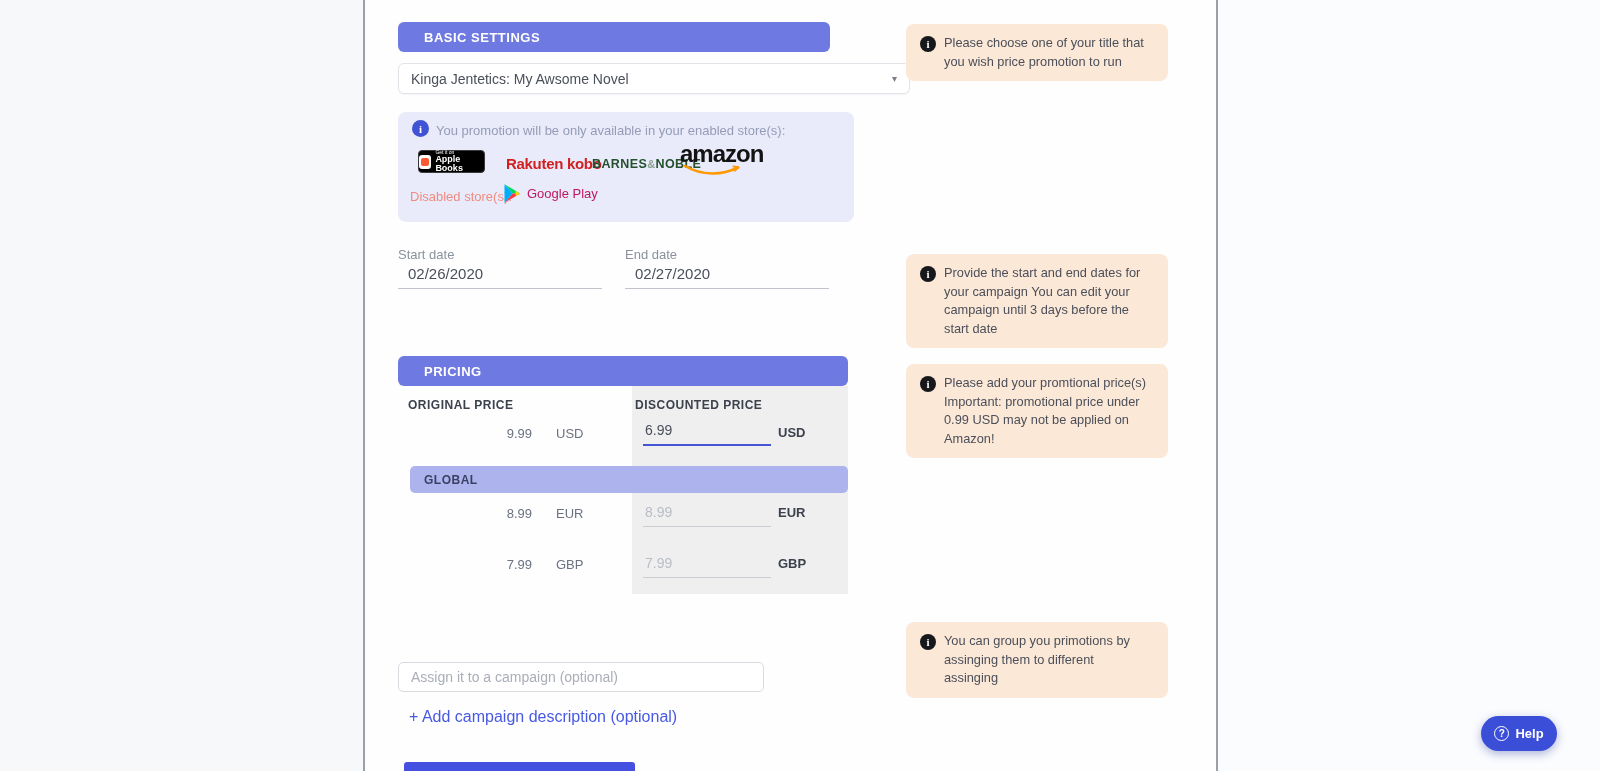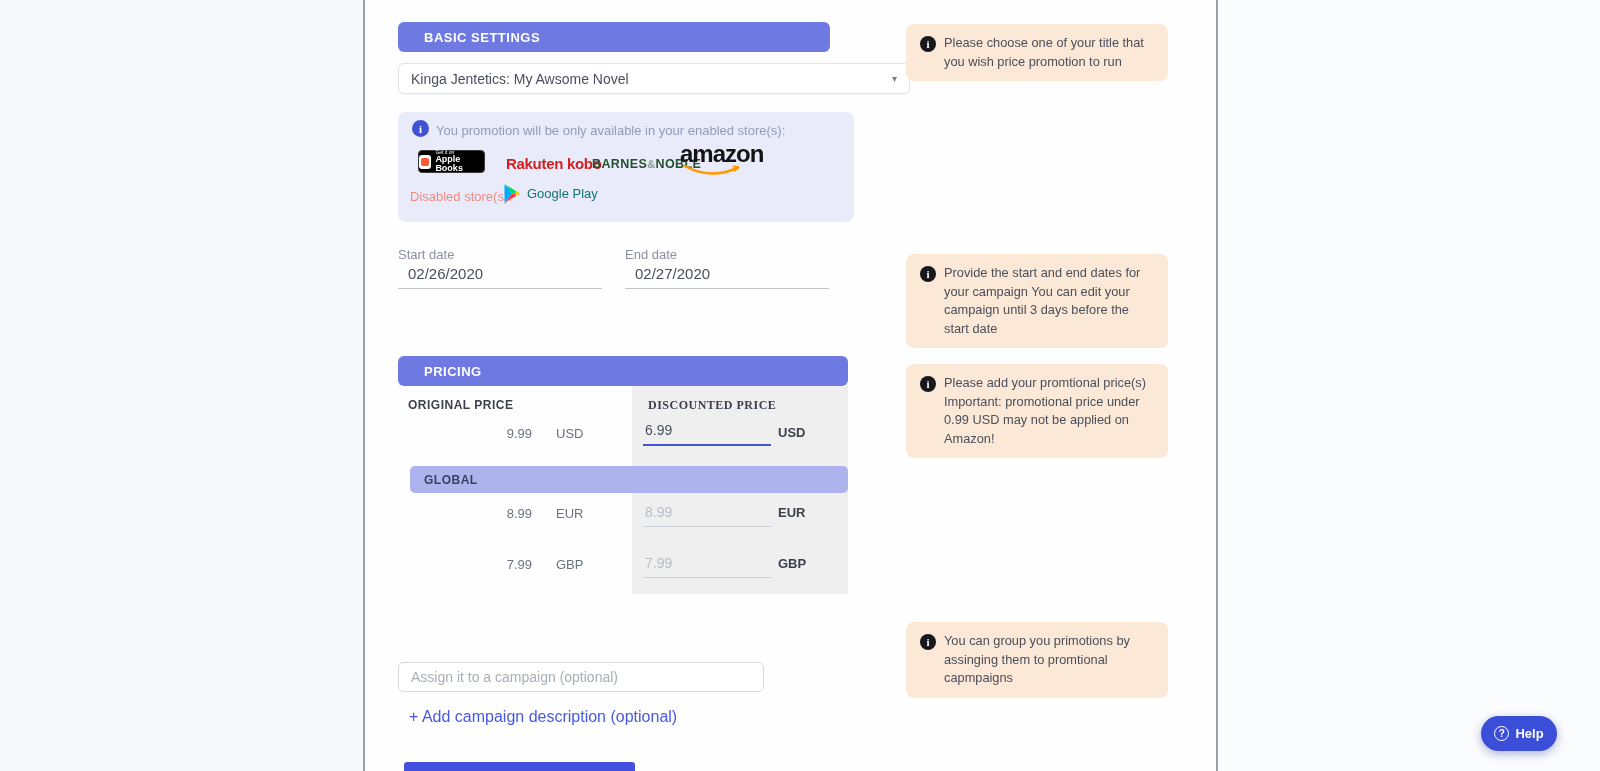--- a/index.html
+++ b/index.html
@@ -45,21 +45,21 @@
     color:#d21f1f; letter-spacing:-.3px; }
   .bn { position:absolute; left:194px; top:45px; font-size:12.5px; font-weight:bold;
     color:#24502e; letter-spacing:.4px; }
   .bn .amp { color:#87a18d; font-size:11px; }
   .amazon { position:absolute; left:282px; top:30px; width:80px; }
   .amazon .word { font-size:24px; font-weight:bold; color:#131313; letter-spacing:-1px;
     line-height:1; display:block; }
   .amazon svg { display:block; margin-top:-3px; margin-left:2px; }
   .disabled-label { position:absolute; left:12px; top:77px; font-size:13px; color:#f08b80; }
   .gplay { position:absolute; left:106px; top:72px; display:flex; align-items:center; gap:6px; }
-  .gplay .gp-text { font-size:13px; font-weight:500; color:#0f766e; }
+  .gplay .gp-text { font-size:13px; font-weight:500; color:#be185d; }
 
   
   .field-label { font-size:13px; color:#8b919c; }
   .date-input { width:204px; border:none; border-bottom:1px solid #c0c3c9; background:transparent;
     font-family:"Liberation Sans",sans-serif; font-size:15px; color:#4a4f5a; padding:2px 0 6px 10px; outline:none; }
 
   
   .pricing-table { left:398px; top:386px; width:450px; height:208px; }
   .gray-col { position:absolute; left:234px; top:0; width:216px; height:208px; background:#efeff0; }
   .tbl-head { position:absolute; font-size:12px; font-weight:bold; color:#3c414c; letter-spacing:.5px; }
@@ -161,21 +161,21 @@
   <input class="date-input abs" style="left: 625px; top: 263px;" type="text" value="02/27/2020">
 
   <div class="sec-header abs" style="left:398px; top:356px; width:450px;">
     <span>PRICING</span>
   </div>
 
   <div class="pricing-table abs">
     <div class="gray-col"></div>
 
     <span class="tbl-head" style="left:10px; top:12px;">ORIGINAL PRICE</span>
-    <span class="tbl-head" style="left:250px; top:12px;font-family:Liberation Serif, serif;">DISCOUNTED PRICE</span>
+    <span class="tbl-head" style="left:237px; top:12px;">DISCOUNTED PRICE</span>
 
     <span class="orig-val" style="left:100px; top:40px;">9.99</span>
     <span class="orig-cur" style="left:158px; top:40px;">USD</span>
     <input class="disc-input active" style="left: 245px; top: 34px;" type="text" autofocus="" value="6.99">
     <span class="disc-cur" style="left:380px; top:39px;">USD</span>
 
     <div class="global-bar">
       <span>GLOBAL</span>
     </div>
 
@@ -201,20 +201,20 @@
   <div class="tip" style="top:254px;">
     <span class="dot">i</span>
     <span class="tip-text">Provide the start and end dates for your campaign You can edit your campaign until 3 days before the start date</span>
   </div>
   <div class="tip" style="top:364px;">
     <span class="dot">i</span>
     <span class="tip-text">Please add your promtional price(s) Important: promotional price under 0.99 USD may not be applied on Amazon!</span>
   </div>
   <div class="tip" style="top:622px;">
     <span class="dot">i</span>
-    <span class="tip-text">You can group you primotions by assinging them to promtional capmpaigns</span>
+    <span class="tip-text">You can group you primotions by assinging them to different assinging</span>
   </div>
 
   <div class="help-btn abs">
     <span class="qmark">?</span>
     <span class="hlabel">Help</span>
   </div>
 </div>
 
 </body></html>

